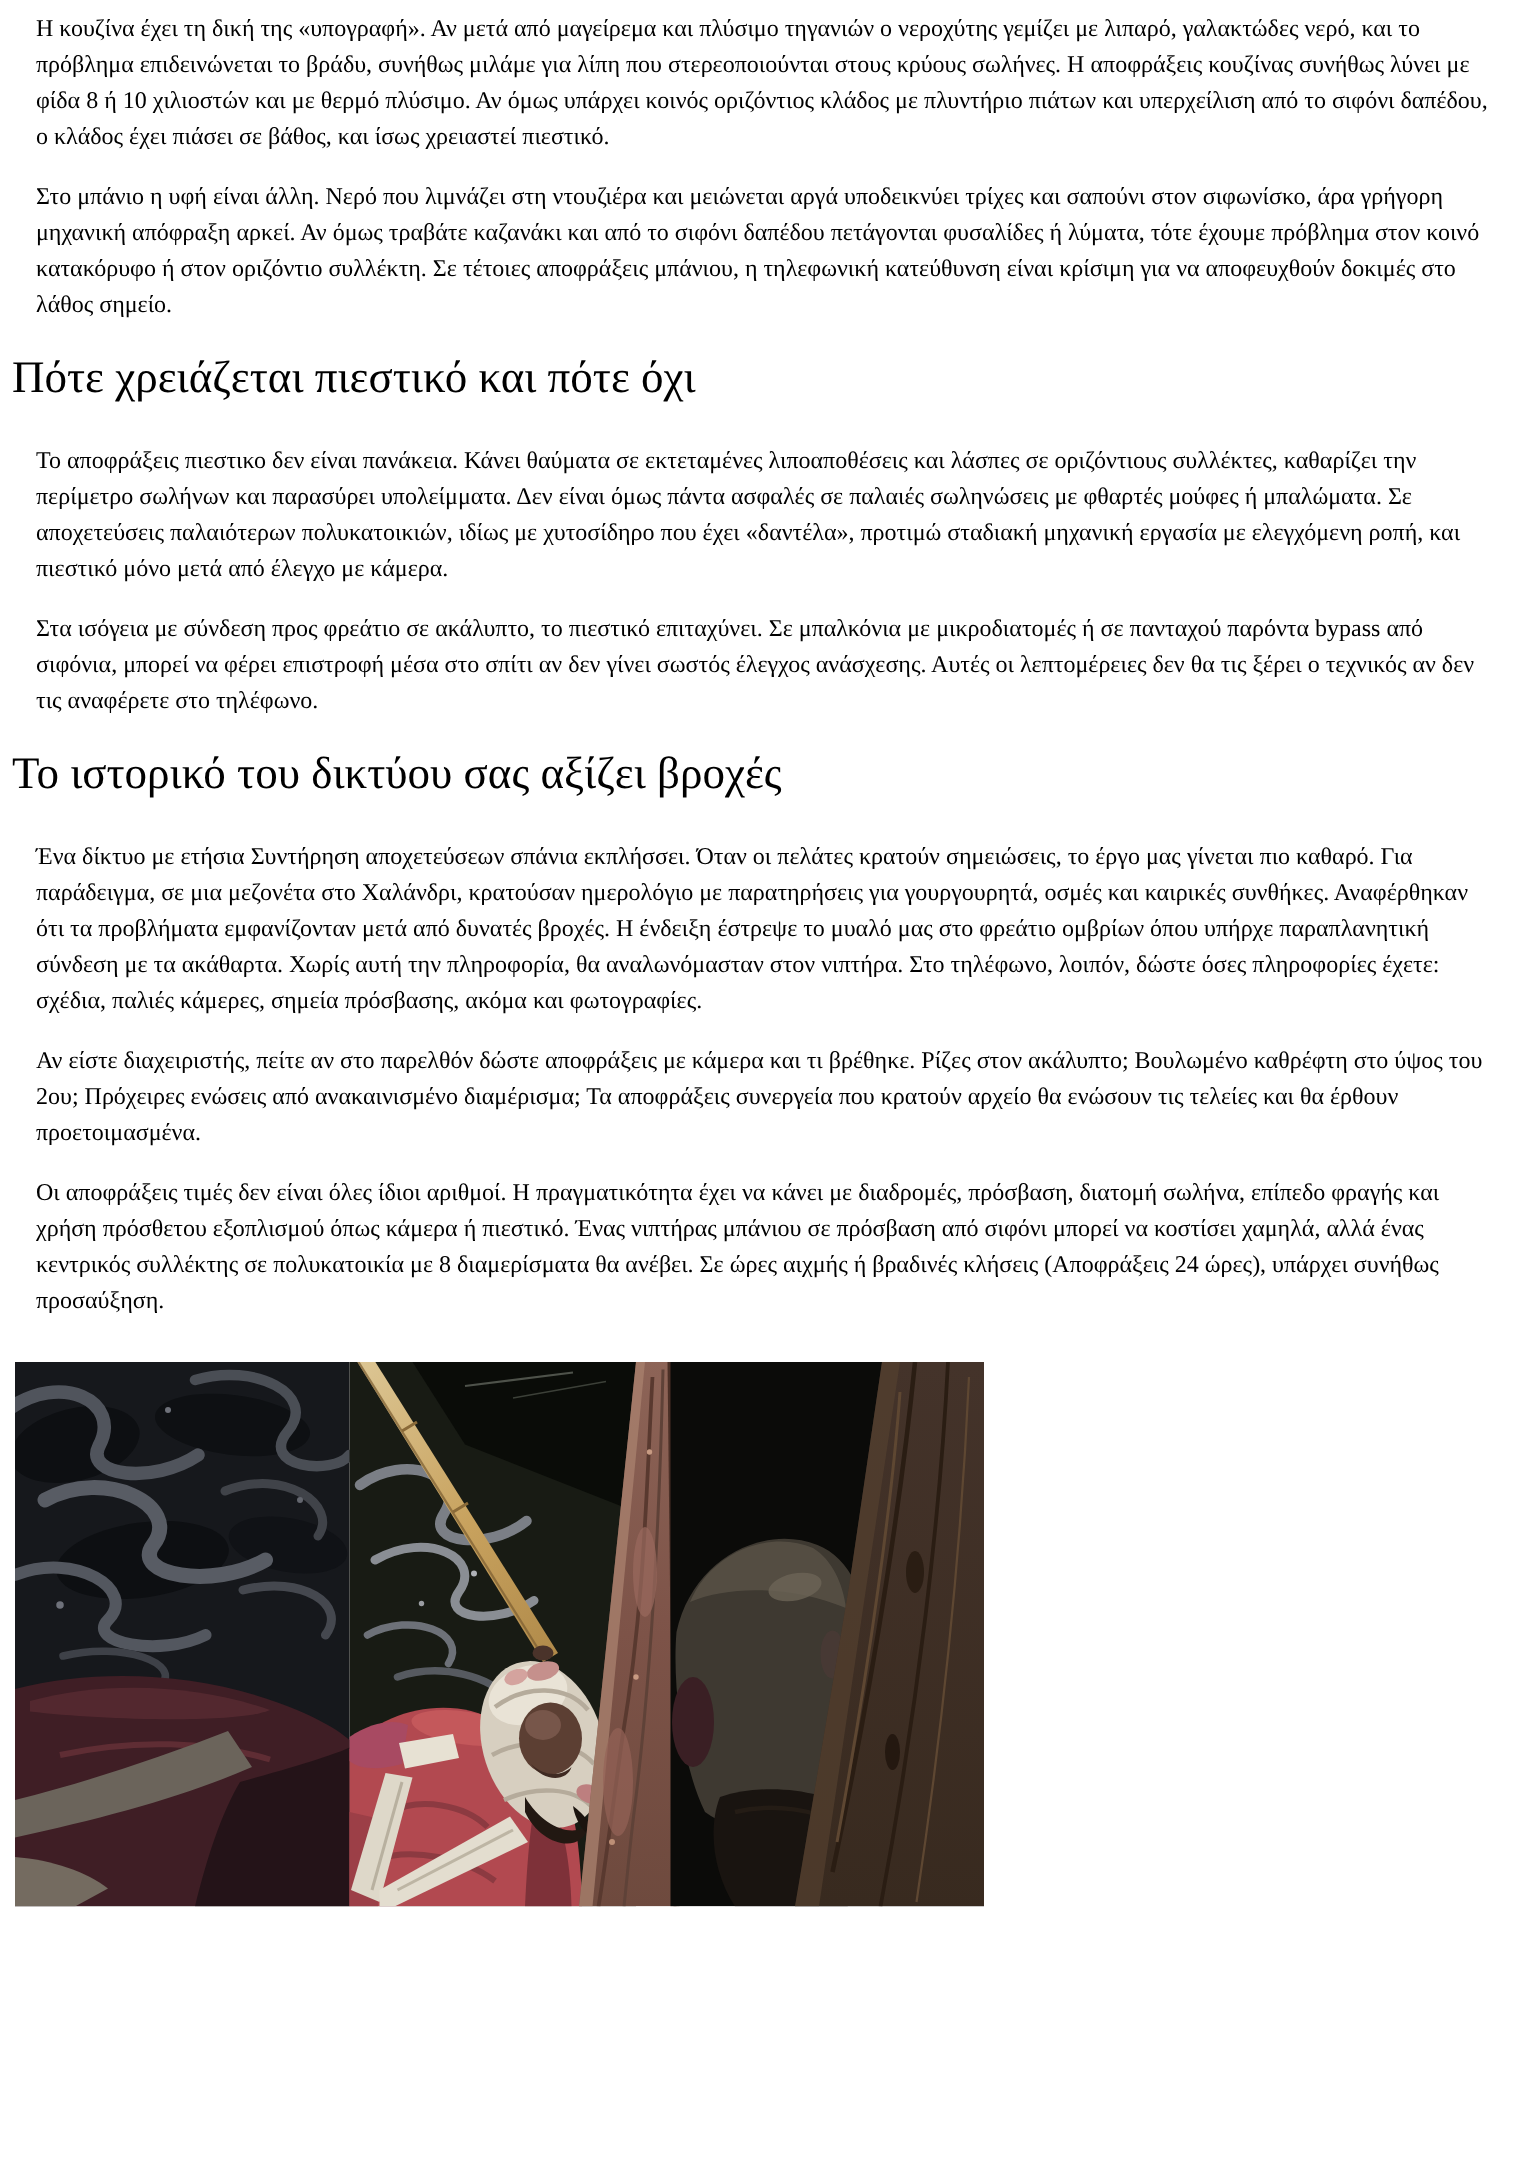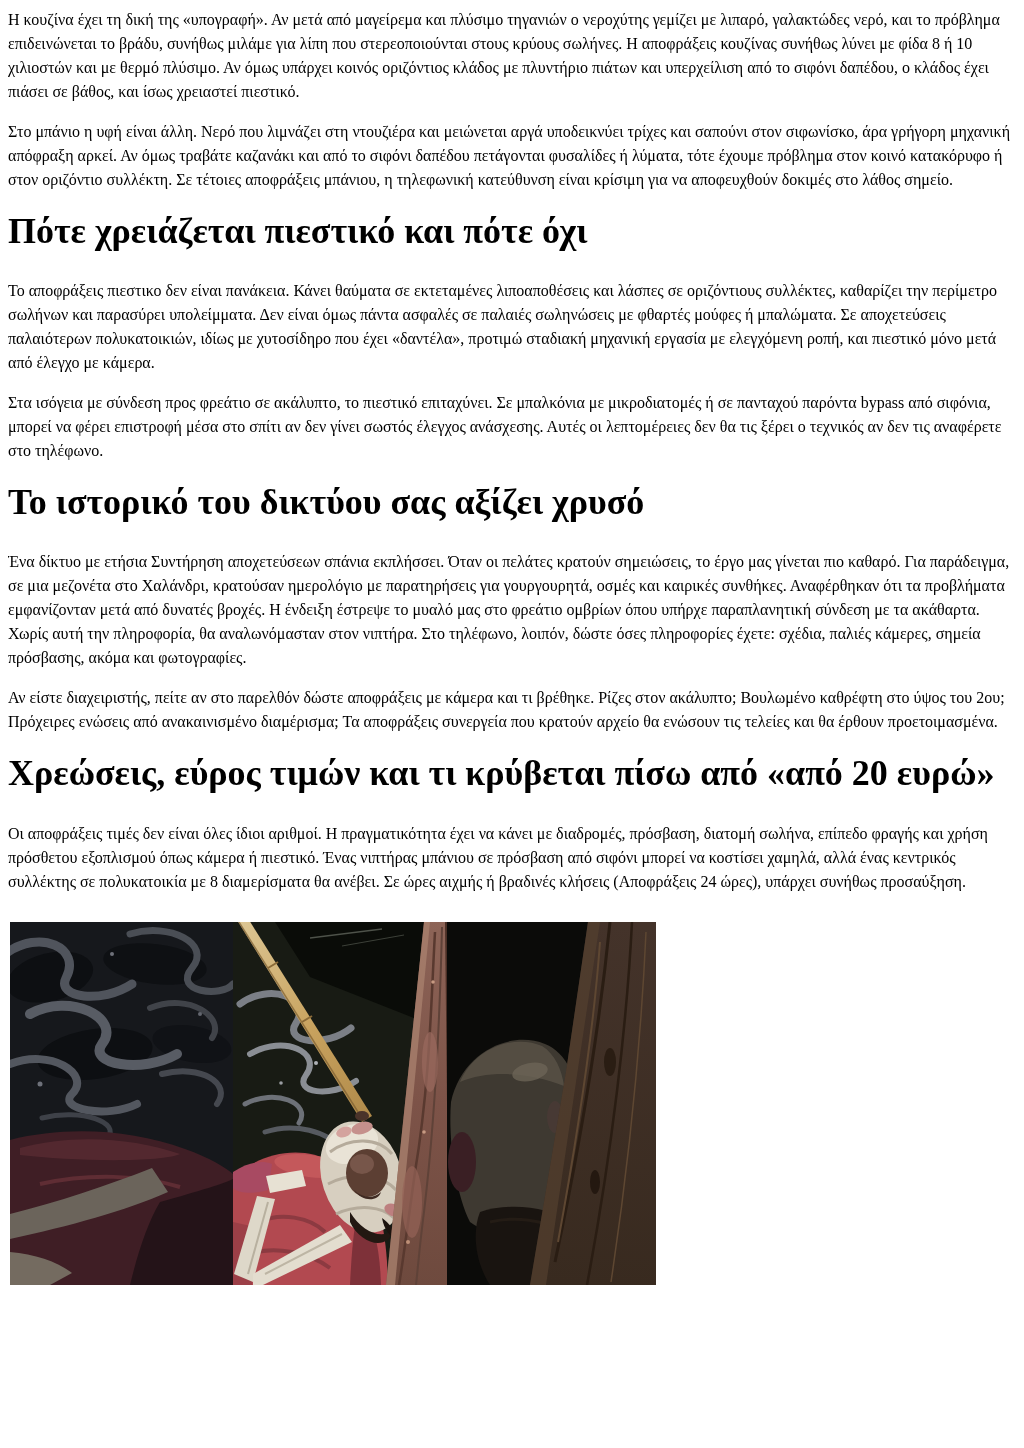--- a/index.html
+++ b/index.html
@@ -8,28 +8,28 @@
   }
   body {
     margin: 8px;
     width: 1008px;
     font-family: "Liberation Serif", "DejaVu Serif", serif;
     font-size: 16px;
     line-height: 1.5;
   }
   .article { width: 1008px; }
   .article p {
-    margin: 16px 0;
+    margin: 16px 16px;
   }
   .article > p:first-child { margin-top: 0; }
   .article h2 {
     font-family: "Liberation Serif", "DejaVu Serif", serif;
-    font-size: 36px;
+    font-size: 30px;
     line-height: 1.2;
-    font-weight: 700;
+    font-weight: 400;
     margin: 18px 0 26px 0;
   }
   figure.photo {
     margin: 28px 0 0 2px;
     padding: 0;
     width: 646px;
     height: 363px;
   }
   figure.photo svg { display: block; }
 </style>
@@ -38,25 +38,24 @@
 
 <article class="article">
 
   <p>Η κουζίνα έχει τη δική της «υπογραφή». Αν μετά από μαγείρεμα και πλύσιμο τηγανιών ο νεροχύτης γεμίζει με λιπαρό, γαλακτώδες νερό, και το πρόβλημα επιδεινώνεται το βράδυ, συνήθως μιλάμε για λίπη που στερεοποιούνται στους κρύους σωλήνες. Η αποφράξεις κουζίνας συνήθως λύνει με φίδα 8 ή 10 χιλιοστών και με θερμό πλύσιμο. Αν όμως υπάρχει κοινός οριζόντιος κλάδος με πλυντήριο πιάτων και υπερχείλιση από το σιφόνι δαπέδου, ο κλάδος έχει πιάσει σε βάθος, και ίσως χρειαστεί πιεστικό.</p>
   <p>Στο μπάνιο η υφή είναι άλλη. Νερό που λιμνάζει στη ντουζιέρα και μειώνεται αργά υποδεικνύει τρίχες και σαπούνι στον σιφωνίσκο, άρα γρήγορη μηχανική απόφραξη αρκεί. Αν όμως τραβάτε καζανάκι και από το σιφόνι δαπέδου πετάγονται φυσαλίδες ή λύματα, τότε έχουμε πρόβλημα στον κοινό κατακόρυφο ή στον οριζόντιο συλλέκτη. Σε τέτοιες αποφράξεις μπάνιου, η τηλεφωνική κατεύθυνση είναι κρίσιμη για να αποφευχθούν δοκιμές στο λάθος σημείο.</p>
 
   <h2>Πότε χρειάζεται πιεστικό και πότε όχι</h2>
   <p>Το αποφράξεις πιεστικο δεν είναι πανάκεια. Κάνει θαύματα σε εκτεταμένες λιποαποθέσεις και λάσπες σε οριζόντιους συλλέκτες, καθαρίζει την περίμετρο σωλήνων και παρασύρει υπολείμματα. Δεν είναι όμως πάντα ασφαλές σε παλαιές σωληνώσεις με φθαρτές μούφες ή μπαλώματα. Σε αποχετεύσεις παλαιότερων πολυκατοικιών, ιδίως με χυτοσίδηρο που έχει «δαντέλα», προτιμώ σταδιακή μηχανική εργασία με ελεγχόμενη ροπή, και πιεστικό μόνο μετά από έλεγχο με κάμερα.</p>
   <p>Στα ισόγεια με σύνδεση προς φρεάτιο σε ακάλυπτο, το πιεστικό επιταχύνει. Σε μπαλκόνια με μικροδιατομές ή σε πανταχού παρόντα bypass από σιφόνια, μπορεί να φέρει επιστροφή μέσα στο σπίτι αν δεν γίνει σωστός έλεγχος ανάσχεσης. Αυτές οι λεπτομέρειες δεν θα τις ξέρει ο τεχνικός αν δεν τις αναφέρετε στο τηλέφωνο.</p>
 
-  <h2>Το ιστορικό του δικτύου σας αξίζει χρυσό</h2>
+  <h2>Το ιστορικό του δικτύου σας αξίζει βροχές</h2>
   <p>Ένα δίκτυο με ετήσια Συντήρηση αποχετεύσεων σπάνια εκπλήσσει. Όταν οι πελάτες κρατούν σημειώσεις, το έργο μας γίνεται πιο καθαρό. Για παράδειγμα, σε μια μεζονέτα στο Χαλάνδρι, κρατούσαν ημερολόγιο με παρατηρήσεις για γουργουρητά, οσμές και καιρικές συνθήκες. Αναφέρθηκαν ότι τα προβλήματα εμφανίζονταν μετά από δυνατές βροχές. Η ένδειξη έστρεψε το μυαλό μας στο φρεάτιο ομβρίων όπου υπήρχε παραπλανητική σύνδεση με τα ακάθαρτα. Χωρίς αυτή την πληροφορία, θα αναλωνόμασταν στον νιπτήρα. Στο τηλέφωνο, λοιπόν, δώστε όσες πληροφορίες έχετε: σχέδια, παλιές κάμερες, σημεία πρόσβασης, ακόμα και φωτογραφίες.</p>
   <p>Αν είστε διαχειριστής, πείτε αν στο παρελθόν δώστε αποφράξεις με κάμερα και τι βρέθηκε. Ρίζες στον ακάλυπτο; Βουλωμένο καθρέφτη στο ύψος του 2ου; Πρόχειρες ενώσεις από ανακαινισμένο διαμέρισμα; Τα αποφράξεις συνεργεία που κρατούν αρχείο θα ενώσουν τις τελείες και θα έρθουν προετοιμασμένα.</p>
 
-  <h2>Χρεώσεις, εύρος τιμών και τι κρύβεται πίσω από «από 20 ευρώ»</h2>
   <p>Οι αποφράξεις τιμές δεν είναι όλες ίδιοι αριθμοί. Η πραγματικότητα έχει να κάνει με διαδρομές, πρόσβαση, διατομή σωλήνα, επίπεδο φραγής και χρήση πρόσθετου εξοπλισμού όπως κάμερα ή πιεστικό. Ένας νιπτήρας μπάνιου σε πρόσβαση από σιφόνι μπορεί να κοστίσει χαμηλά, αλλά ένας κεντρικός συλλέκτης σε πολυκατοικία με 8 διαμερίσματα θα ανέβει. Σε ώρες αιχμής ή βραδινές κλήσεις (Αποφράξεις 24 ώρες), υπάρχει συνήθως προσαύξηση.</p>
 
   <figure class="photo">
     <svg viewBox="0 0 646 363" width="646" height="363" role="img">
 
       <defs>
         <linearGradient id="poleG" x1="227" y1="0" x2="360" y2="197" gradientUnits="userSpaceOnUse">
           <stop offset="0" stop-color="#dcc694"></stop>
           <stop offset="0.55" stop-color="#c8a25e"></stop>
           <stop offset="1" stop-color="#b08a4a"></stop>

